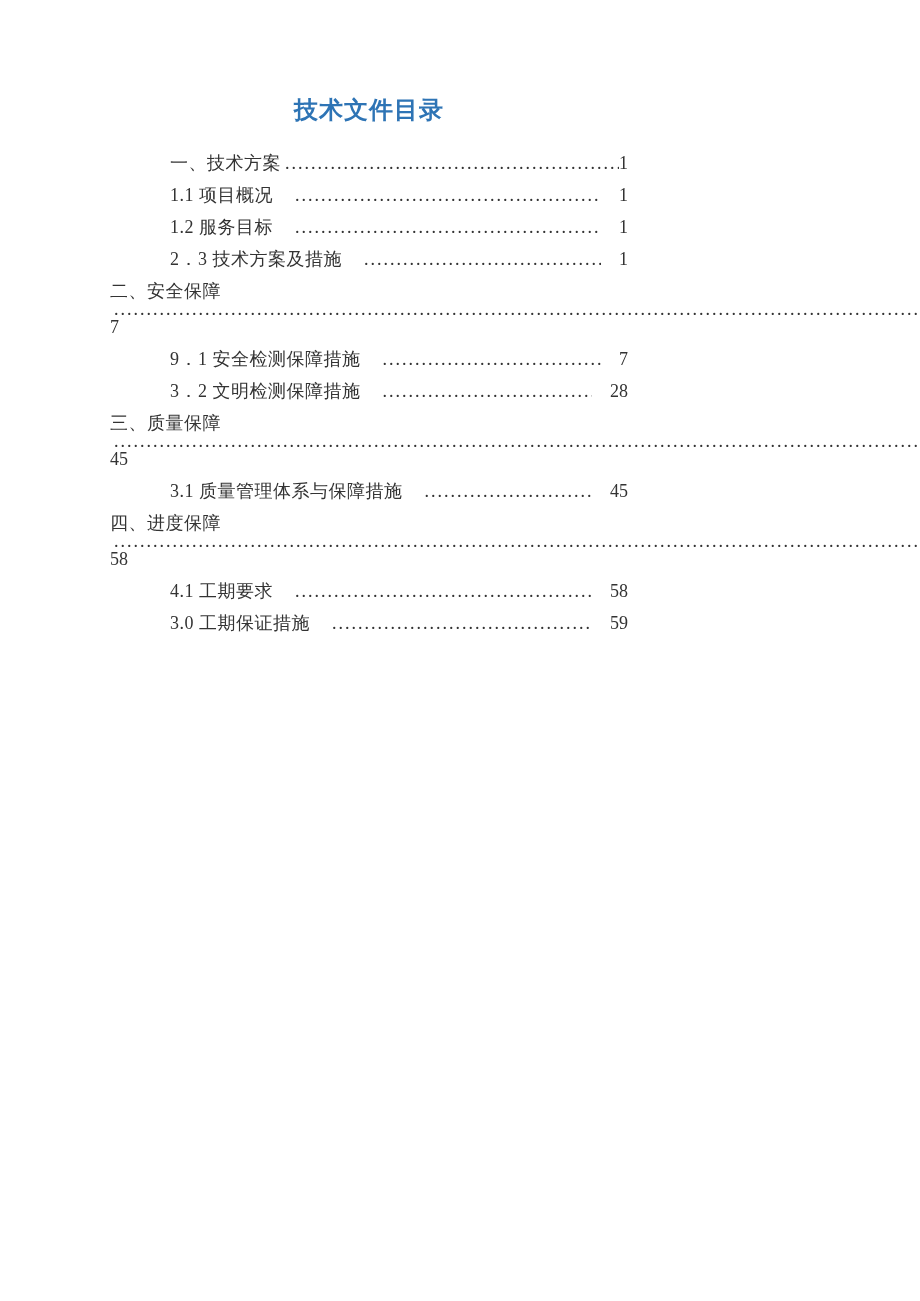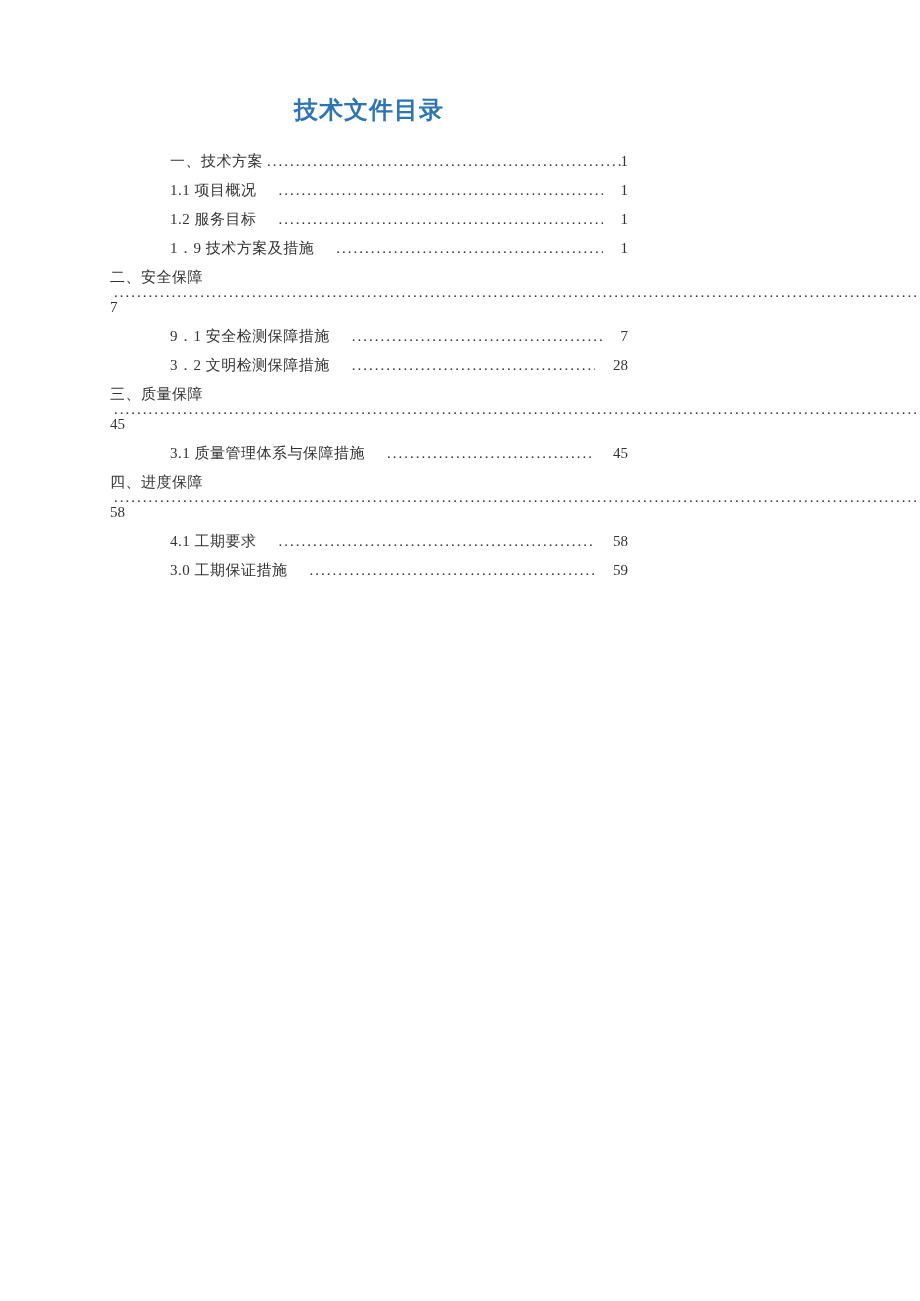--- a/index.html
+++ b/index.html
@@ -19,21 +19,21 @@
   }
   .title {
     text-align: center;
     font-size: 24px;
     color: #2e74b5;
     font-family: "SimSun", "Songti SC", serif;
     margin: 0 0 28px 0;
     letter-spacing: 1px;
   }
   .toc {
-    font-size: 15px;
+    font-size: 18px;
     line-height: 1.0;
   }
   .toc-row {
     display: flex;
     align-items: baseline;
     margin: 0 0 14px 0;
     white-space: nowrap;
   }
   .toc-row.level-0 { padding-left: 0px; flex-direction: column; }
   .toc-row.level-1 { padding-left: 60px; }
@@ -79,21 +79,21 @@
       <span class="toc-page">1</span>
     </div>
 
     <div class="toc-row level-2">
       <span class="toc-label">1.2 服务目标</span>
       <span class="toc-dots"></span>
       <span class="toc-page">1</span>
     </div>
 
     <div class="toc-row level-2">
-      <span class="toc-label">1．9 技术方案及措施</span>
+      <span class="toc-label">2．3 技术方案及措施</span>
       <span class="toc-dots"></span>
       <span class="toc-page">1</span>
     </div>
 
     <div class="toc-row level-0">
       <span class="toc-label">二、安全保障</span>
       <span class="toc-dots"></span>
       <span class="toc-page">7</span>
     </div>
 

